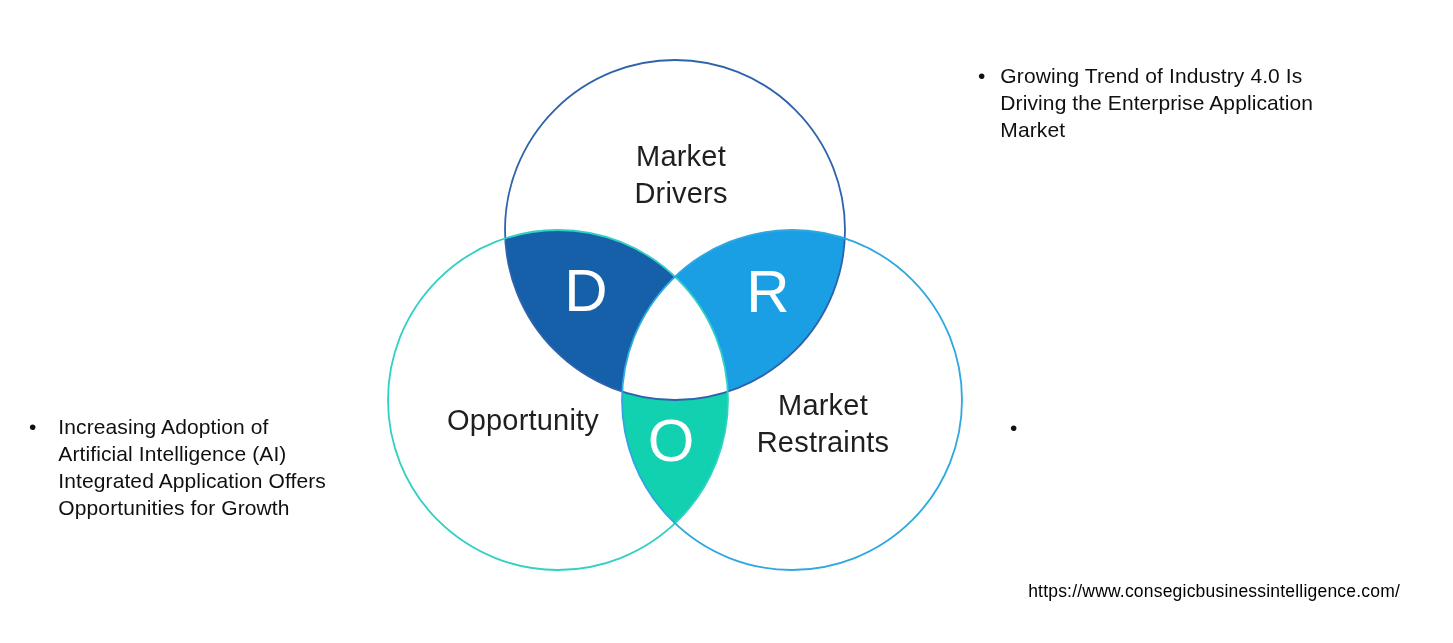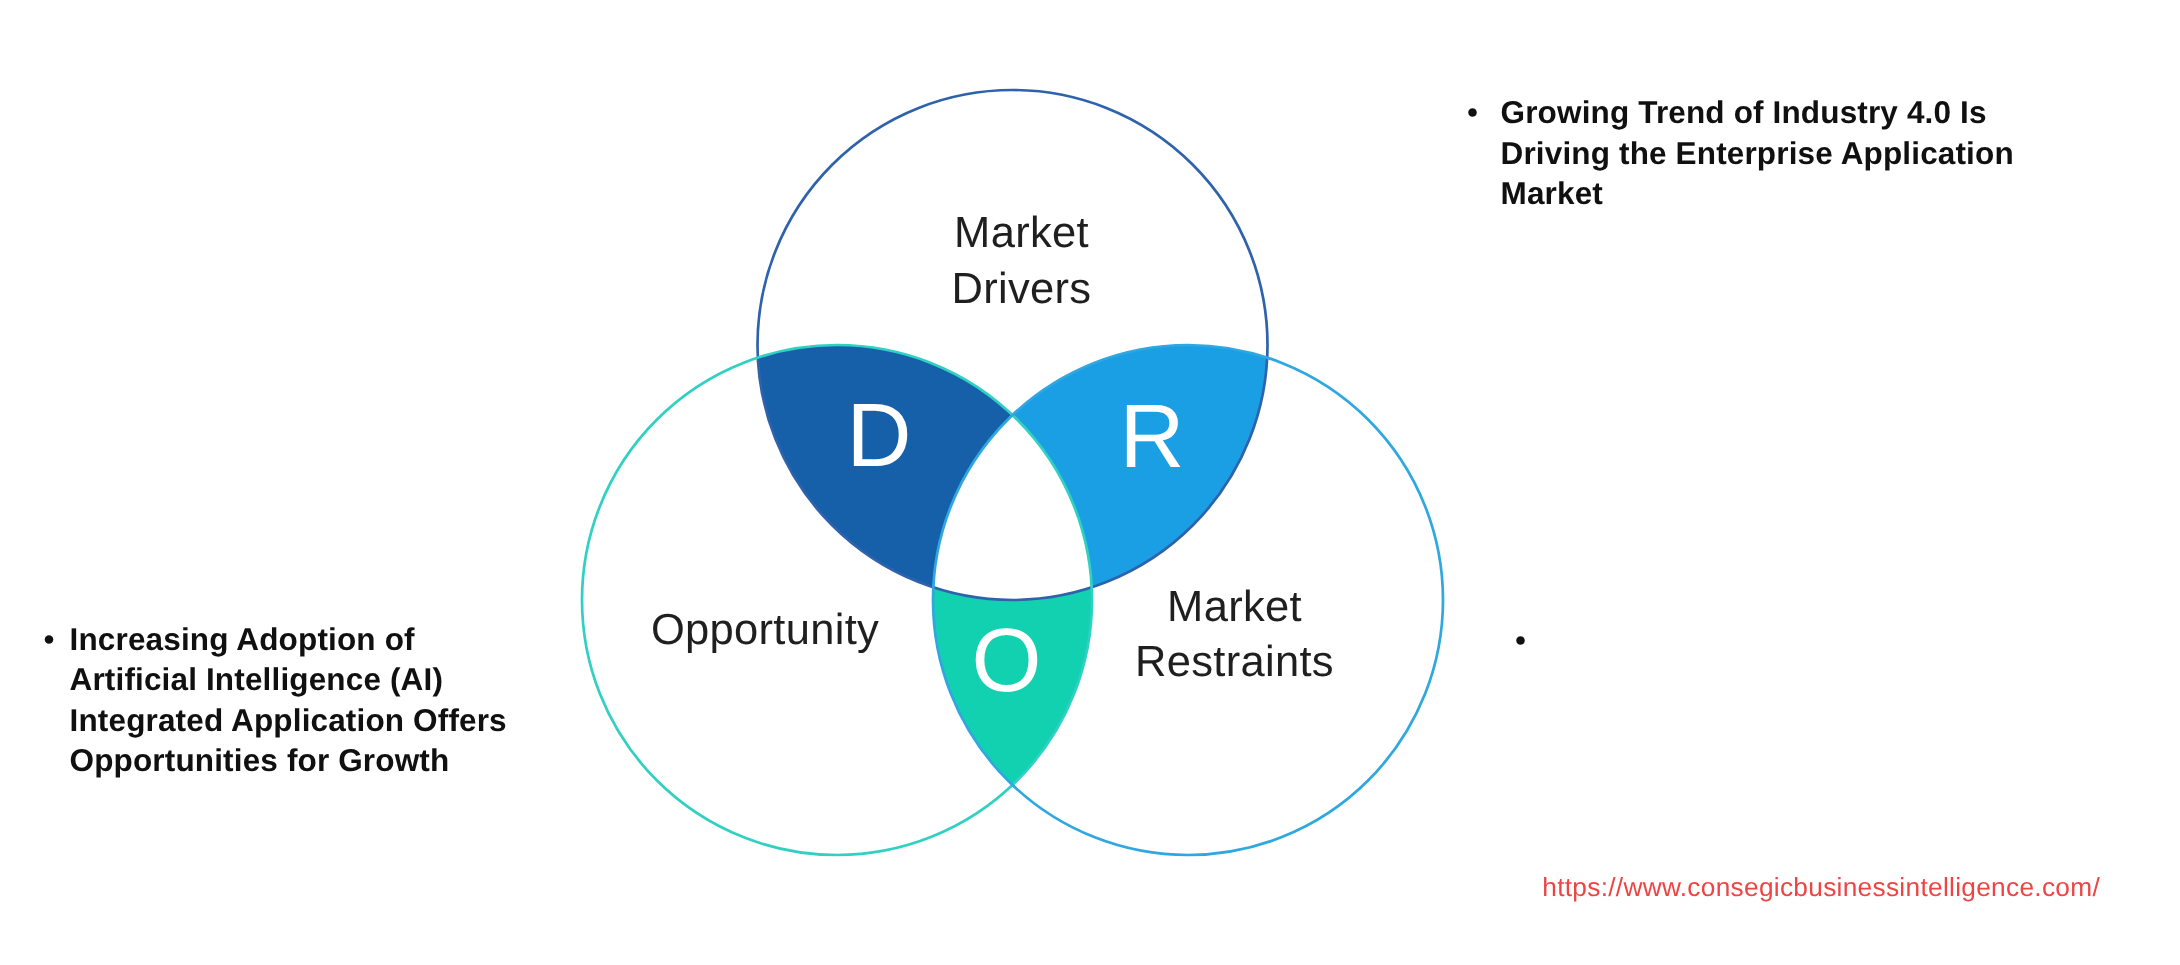--- a/index.html
+++ b/index.html
@@ -43,34 +43,33 @@
   .note .dot {
     font-size: 21px;
     line-height: 27px;
     flex: 0 0 auto;
   }
   .note .note-text {
     font-size: 21px;
     line-height: 27px;
     white-space: pre-line;
     letter-spacing: 0.1px;
-    font-weight: bold;
   }
   .note-drivers   { left: 978px;  top: 62px;  width: 420px; }
   .note-drivers .note-text    { margin-left: 15px; }
   .note-opportunity { left: 29px; top: 413px; width: 360px; }
-  .note-opportunity .note-text { margin-left: 10px; }
+  .note-opportunity .note-text { margin-left: 22px; }
   .note-restraints { left: 1010px; top: 414px; width: 430px; }
   .note-restraints .note-text { margin-left: 13px; }
   .source {
     position: absolute;
     right: 53px;
     top: 581px;
     font-size: 17.5px;
-    color: #ef4444;
+    color: #000000;
     letter-spacing: 0.2px;
   }
 </style>
 </head>
 <body>
 
 <div class="stage">
 
   <svg class="venn-svg" viewBox="0 0 1453 643" aria-hidden="true">
     <defs>
@@ -95,21 +94,21 @@
     <circle cx="675" cy="230" r="170" mask="url(#mR)" fill="#1B9FE4"></circle>
     <circle cx="558" cy="400" r="170" mask="url(#mO)" fill="#12D1B0"></circle>
 
     <circle cx="675" cy="230" r="170" fill="none" stroke-width="1.8" stroke="#2F62AC"></circle>
     <circle cx="558" cy="400" r="170" fill="none" stroke-width="1.8" stroke="#30D0C2"></circle>
     <circle cx="792" cy="400" r="170" fill="none" stroke-width="1.8" stroke="#2FA7E0"></circle>
   </svg>
 
   <div class="vlabel" style="left:681px; top:175px">Market
 Drivers</div>
-  <div class="vlabel" style="left:510px; top:421px">Opportunity</div>
+  <div class="vlabel" style="left:523px; top:421px">Opportunity</div>
   <div class="vlabel" style="left:823px; top:424px">Market
 Restraints</div>
 
   <div class="letter" style="left:586px; top:293px">D</div>
   <div class="letter" style="left:768px; top:294px">R</div>
   <div class="letter" style="left:671px; top:443px">O</div>
 
   <div class="note note-drivers">
     <span class="dot">•</span>
     <div class="note-text">Growing Trend of Industry 4.0 Is

